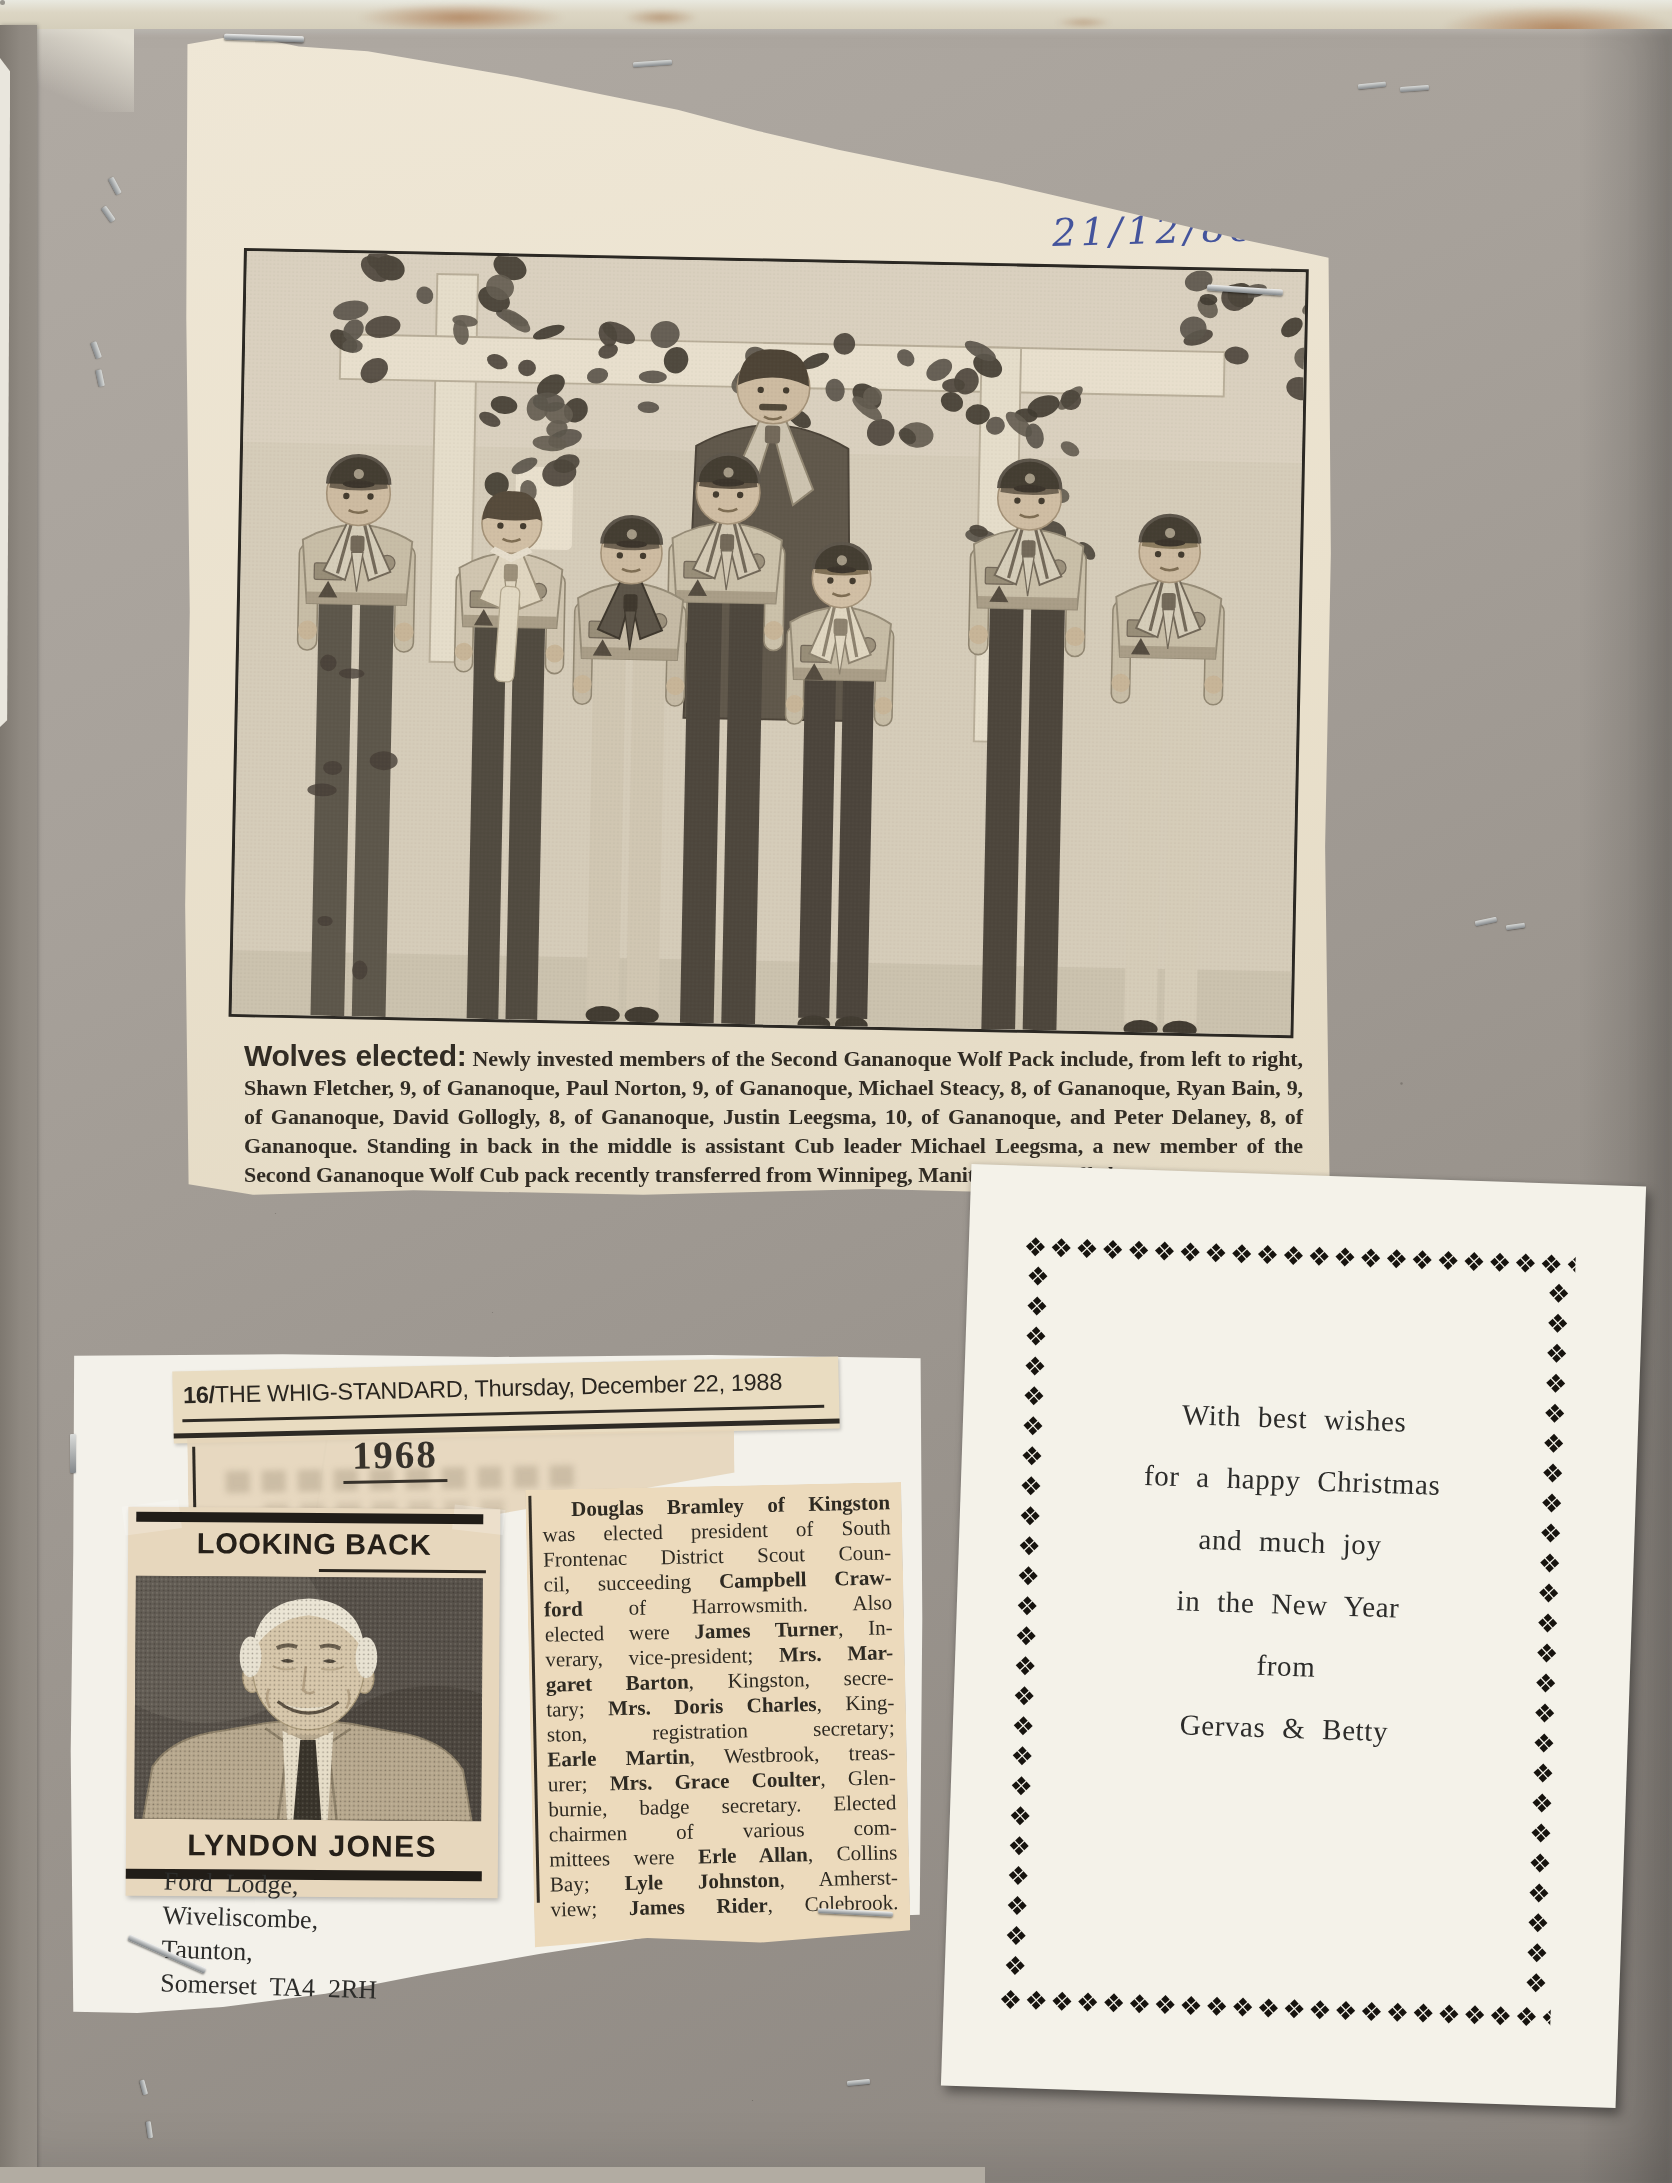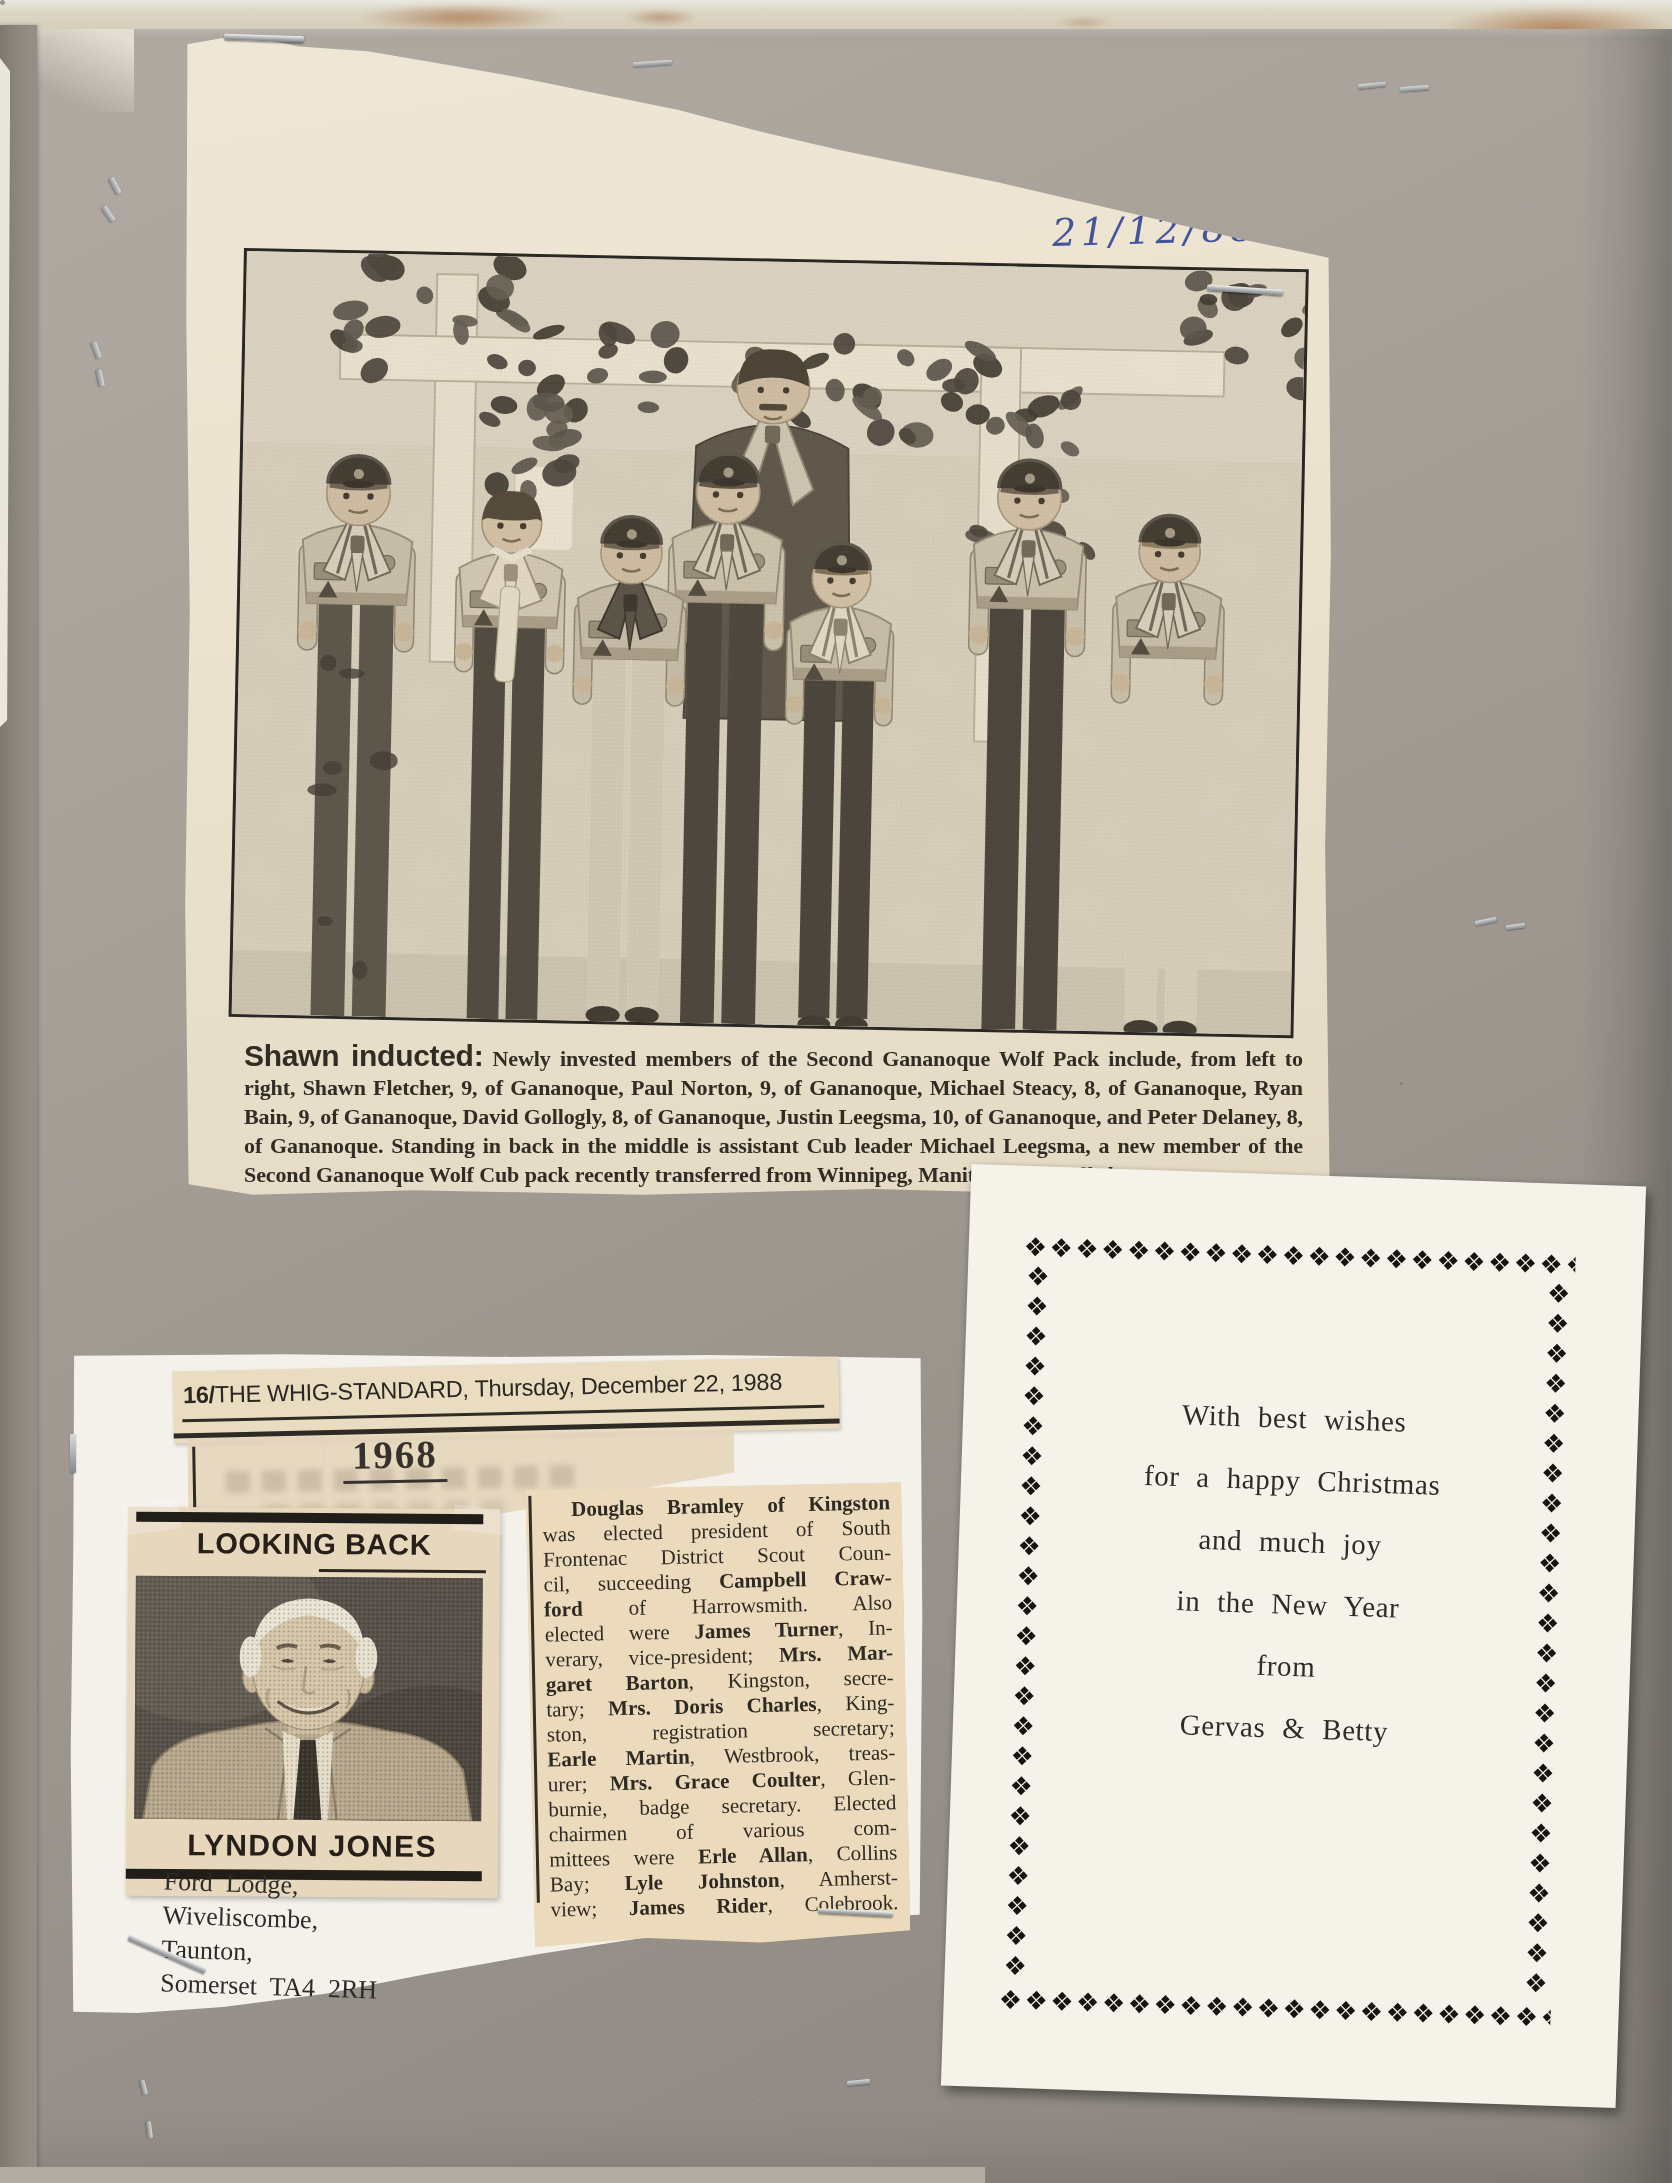--- a/index.html
+++ b/index.html
@@ -451,21 +451,21 @@
             <path d="M 899.92 482.2 A 45.08 41.4 0 0 1 990.08 482.2 Z" fill="#3c382f"></path>
             <path d="M 899.92 482.2 A 45.08 41.4 0 0 1 990.08 482.2" stroke="#57524a" stroke-width="5" fill="none"></path>
             <ellipse cx="945" cy="482.2" rx="23" ry="5.52" fill="#332f28"></ellipse>
             <circle cx="945" cy="467.48" r="8" fill="#a29a88"></circle>
           </g>
           <rect width="1665" height="1200" fill="url(#grain)"></rect>
           <rect width="1665" height="1200" fill="#b98f5e" opacity="0.07"></rect>
         </svg>
     </div>
     <div class="caption">
-      <span class="lead">Shawn inducted:</span>
+      <span class="lead">Wolves elected:</span>
       <span>Newly invested members of the Second Gananoque Wolf Pack include, from left to right, Shawn Fletcher, 9, of Gananoque, Paul Norton, 9, of Gananoque, Michael Steacy, 8, of Gananoque, Ryan Bain, 9, of Gananoque, David Gollogly, 8, of Gananoque, Justin Leegsma, 10, of Gananoque, and Peter Delaney, 8, of Gananoque. Standing in back in the middle is assistant Cub leader Michael Leegsma, a new member of the Second Gananoque Wolf Cub pack recently transferred from Winnipeg, Manitoba.</span>
       <span class="credit">— Staff photo</span>
     </div>
   </div>
 
   <div class="backing-paper"></div>
 
   <div class="whig-strip">
     <div class="mast">
       <b>16/</b><span>THE WHIG-STANDARD, Thursday, December 22, 1988</span>

